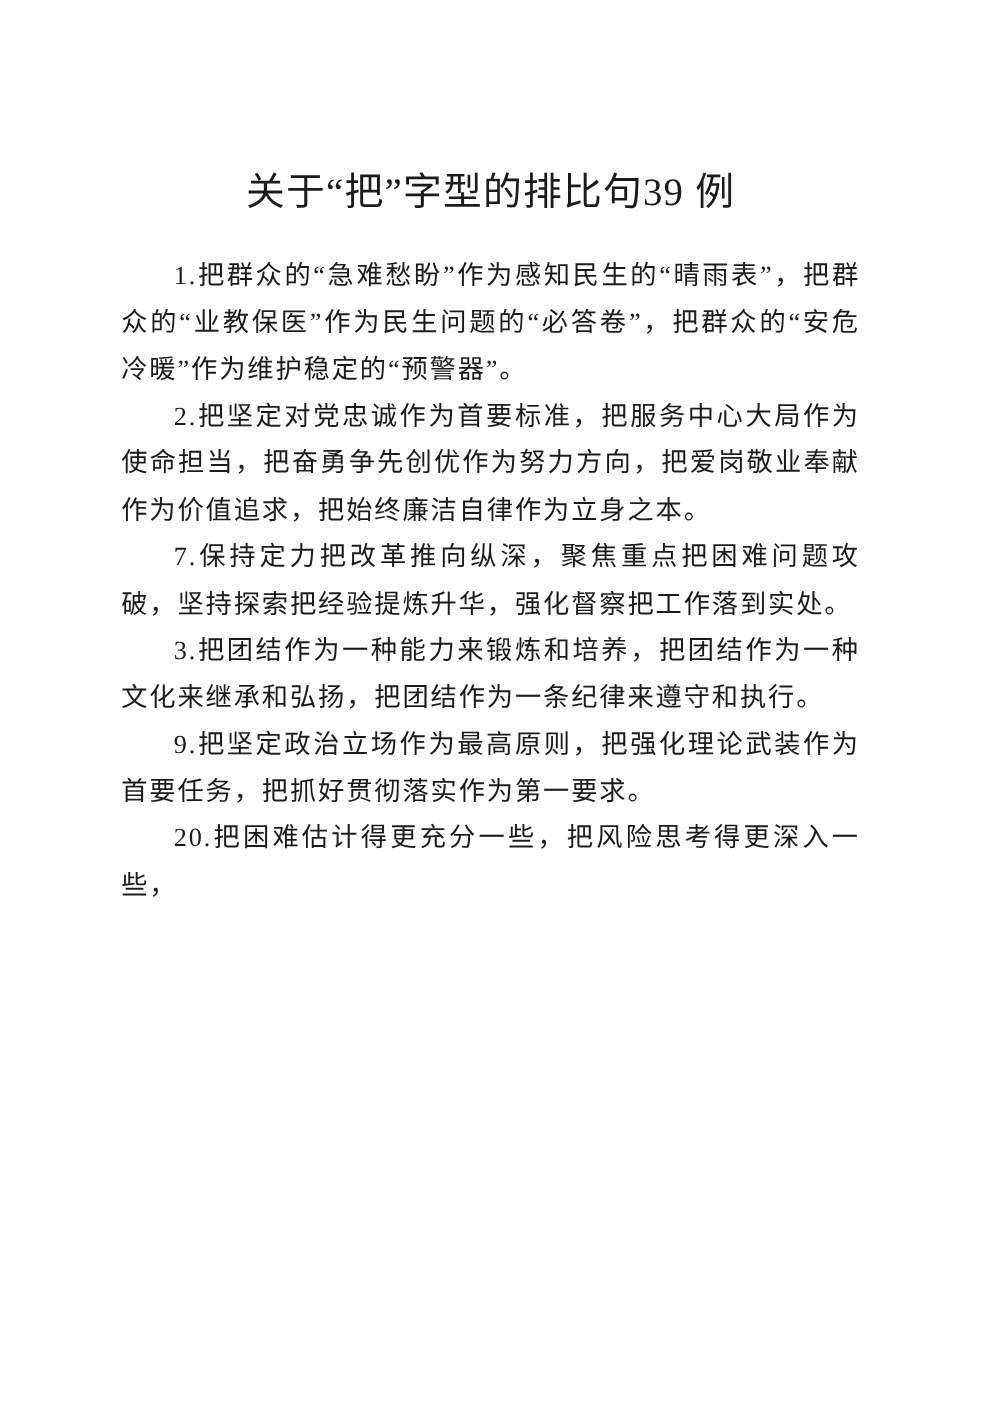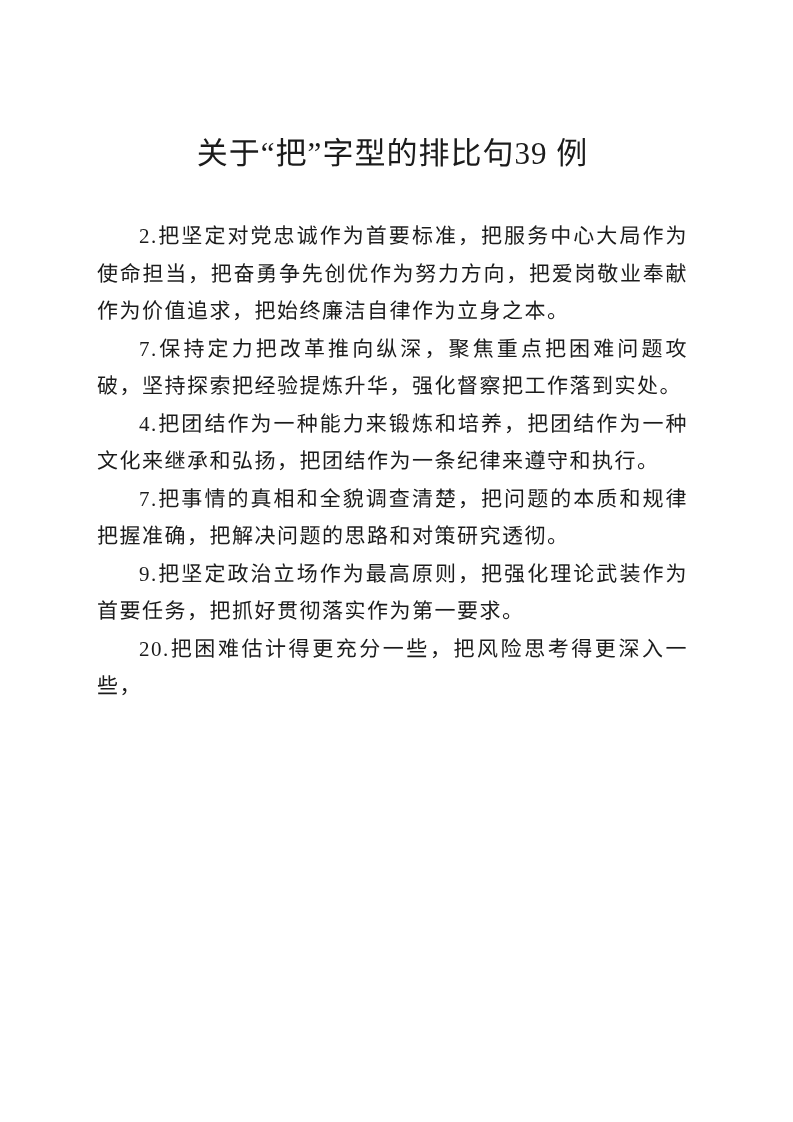--- a/index.html
+++ b/index.html
@@ -13,21 +13,21 @@
     height: 1122px;
     margin: 0 auto;
     background: #ffffff;
     overflow: hidden;
     box-sizing: border-box;
     padding: 130px 105px 0 97px;
     font-family: "Liberation Serif", "DejaVu Serif", serif;
     color: #1b1b1b;
   }
   .doc-title {
-    margin: 0 0 40px 0;
+    margin: 0 0 24px 0;
     font-size: 31px;
     font-weight: normal;
     line-height: 48px;
     text-align: center;
     letter-spacing: 1px;
     white-space: nowrap;
   }
   .doc-body p {
     margin: 0;
     font-size: 21px;
@@ -37,20 +37,20 @@
     text-indent: 2em;
     letter-spacing: 1.5px;
   }
 </style>
 </head>
 <body>
 
 <div class="page">
   <h1 class="doc-title">关于“把”字型的排比句39 例</h1>
   <div class="doc-body">
+    <p>1.把群众的“急难愁盼”作为感知民生的“晴雨表”，把群众的“业教保医”作为民生问题的“必答卷”，把群众的“安危冷暖”作为维护稳定的“预警器”。</p>
     <p>2.把坚定对党忠诚作为首要标准，把服务中心大局作为使命担当，把奋勇争先创优作为努力方向，把爱岗敬业奉献作为价值追求，把始终廉洁自律作为立身之本。</p>
     <p>7.保持定力把改革推向纵深，聚焦重点把困难问题攻破，坚持探索把经验提炼升华，强化督察把工作落到实处。</p>
-    <p>4.把团结作为一种能力来锻炼和培养，把团结作为一种文化来继承和弘扬，把团结作为一条纪律来遵守和执行。</p>
-    <p>7.把事情的真相和全貌调查清楚，把问题的本质和规律把握准确，把解决问题的思路和对策研究透彻。</p>
+    <p>3.把团结作为一种能力来锻炼和培养，把团结作为一种文化来继承和弘扬，把团结作为一条纪律来遵守和执行。</p>
     <p>9.把坚定政治立场作为最高原则，把强化理论武装作为首要任务，把抓好贯彻落实作为第一要求。</p>
     <p>20.把困难估计得更充分一些，把风险思考得更深入一些，</p>
   </div>
 </div>
 
 </body></html>

